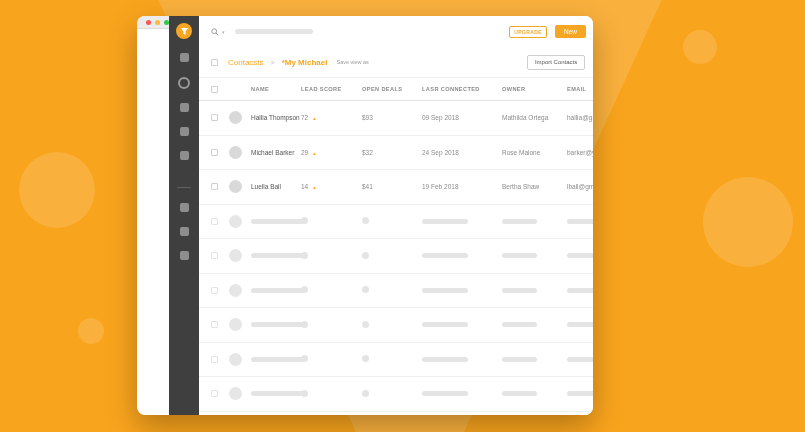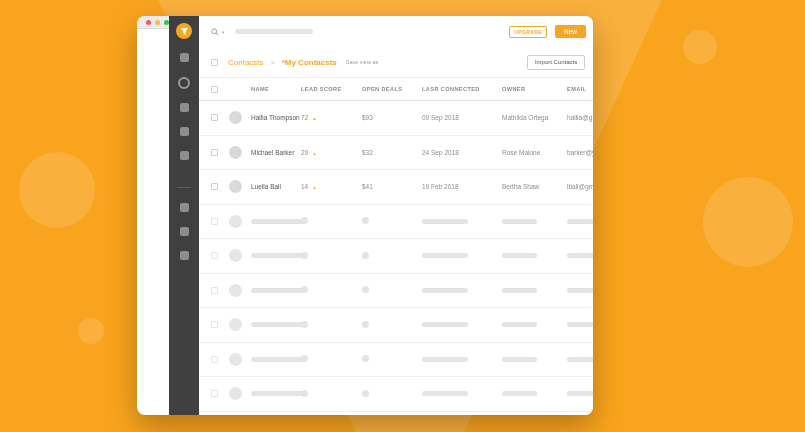--- a/index.html
+++ b/index.html
@@ -134,21 +134,21 @@
         <span class="tb-circle"></span>
         <span class="tb-circle"></span>
         <span class="tb-sep"></span>
         <span class="tb-circle"></span>
       </div>
 
       <div class="crumbbar">
         <span class="cb"></span>
         <span class="crumb-section">Contacsts</span>
         <span class="crumb-sep">&gt;</span>
-        <span class="crumb-current">*My Contacsts</span>
+        <span class="crumb-current">*My Michael</span>
         <span class="save-view">Save view as</span>
         <span class="spacer"></span>
         <button class="action-btn">Import Contacts</button>
         <button class="action-btn">Edit columns</button>
         <button class="action-btn">Filter</button>
       </div>
 
       <div class="grid thead">
         <span class="cb"></span>
         <span></span>

